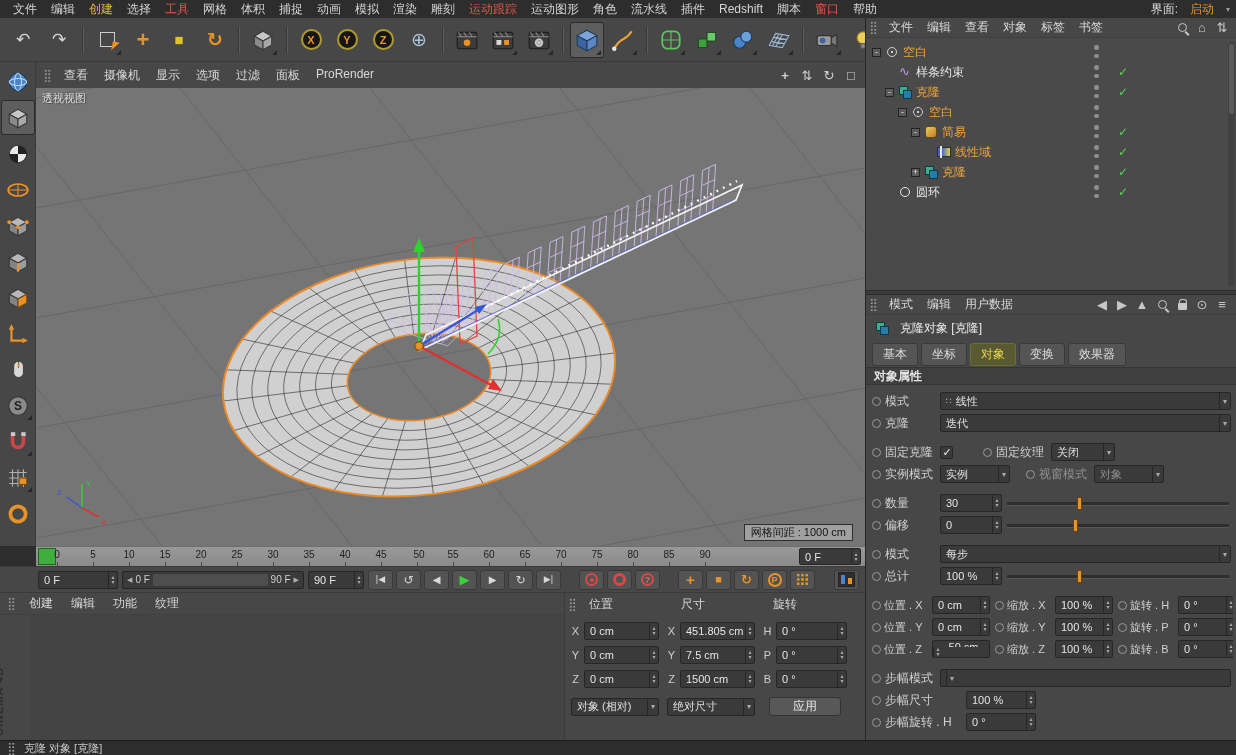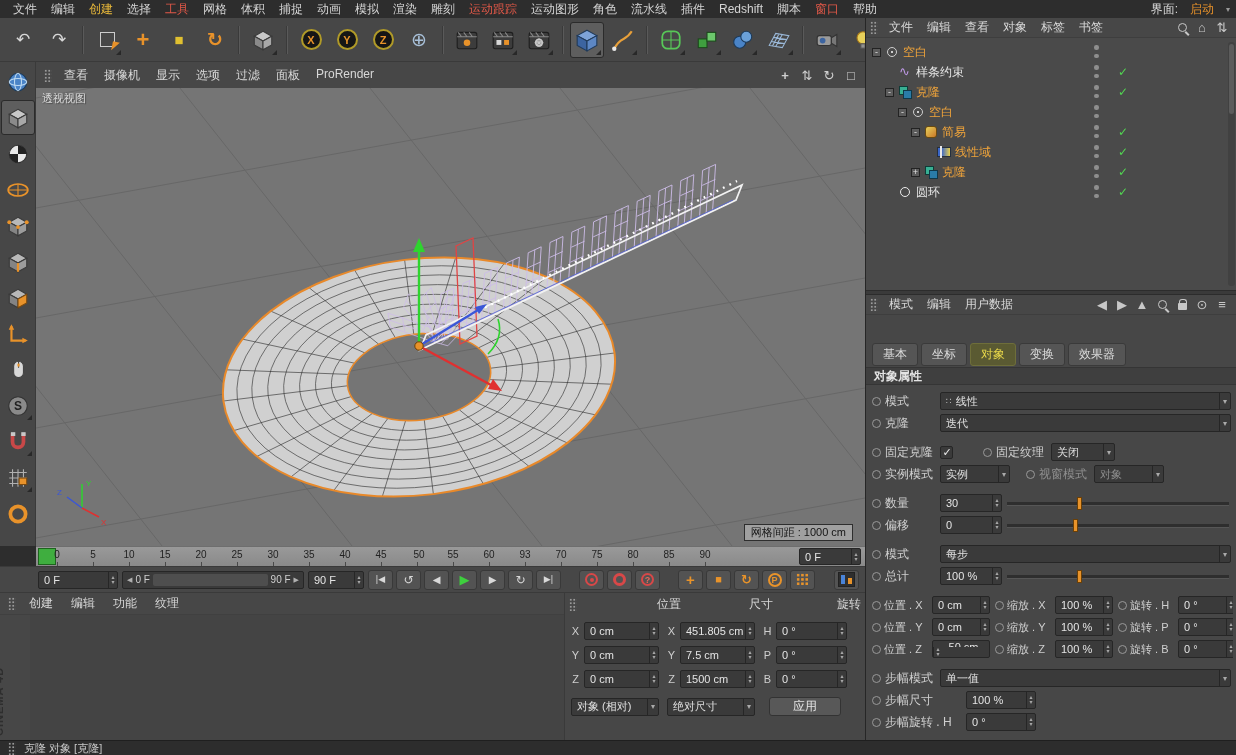--- a/index.html
+++ b/index.html
@@ -86,21 +86,21 @@
 #matman{position:absolute;left:0;top:592px;width:565px;height:148px;background:#474747;border-top:1px solid #3a3a3a;border-right:1px solid #3a3a3a}
 #matmenus{height:22px;display:flex;align-items:center;padding-left:4px;border-bottom:1px solid #404040}
 .mm{padding:0 9px;font-size:12px;color:#d8d8d8}
 #matcontent{position:absolute;left:30px;top:22px;right:0;bottom:0;background:#444}
 #brand{position:absolute;left:6px;bottom:4px;transform:rotate(-90deg);transform-origin:0 100%;white-space:nowrap;color:#2e2e2e;font-weight:bold;line-height:13px}
 #brand .b2{font-size:11px;letter-spacing:1px}
 
 
 #coordman{position:absolute;left:565px;top:592px;width:300px;height:148px;background:#474747;border-top:1px solid #3a3a3a}
 #cohead{display:grid;grid-template-columns:24px 92px 92px 88px;height:22px;align-items:center}
-.cot{text-align:right;font-size:12px;color:#d8d8d8}
+.cot{text-align:left;font-size:12px;color:#d8d8d8}
 #cogrid{position:absolute;left:6px;top:26px;width:288px;display:grid;grid-template-columns:96px 96px 92px;grid-auto-rows:24px;align-items:center}
 .ccell{display:flex;align-items:center;gap:4px;padding-right:8px}
 .axl2{width:9px;font-size:11px;color:#cfcfcf;text-align:center;flex-shrink:0}
 .cfield{flex:1}
 #cofoot{position:absolute;left:6px;top:104px;width:288px;display:grid;grid-template-columns:96px 96px 92px;align-items:center}
 .cfoot{display:flex;align-items:center;padding-right:8px}
 .dd{height:18px;background:#3a3a3a;border:1px solid #262626;border-radius:2px;display:flex;align-items:center;font-size:11px;color:#e0e0e0;padding:0 3px 0 5px;gap:3px}
 .dd .dval{flex:1;white-space:nowrap;overflow:hidden}
 .dd .darr{font-size:8px;color:#aaa;border-left:1px solid #262626;padding-left:3px;align-self:stretch;display:flex;align-items:center;flex-shrink:0}
 #applybtn{width:72px;height:19px;background:#585858;border:1px solid #333;border-radius:3px;color:#e4e4e4;font-size:12px;display:flex;align-items:center;justify-content:center;margin:0 auto}
@@ -577,21 +577,21 @@
       <div class="tick" style="left: 309px;">40</div>
       <div class="tickm" style="left: 309px;"></div>
       <div class="tick" style="left: 345px;">45</div>
       <div class="tickm" style="left: 345px;"></div>
       <div class="tick" style="left: 383px;">50</div>
       <div class="tickm" style="left: 381px;"></div>
       <div class="tick" style="left: 417px;">55</div>
       <div class="tickm" style="left: 417px;"></div>
       <div class="tick" style="left: 453px;">60</div>
       <div class="tickm" style="left: 453px;"></div>
-      <div class="tick" style="left: 489px;">93</div>
+      <div class="tick" style="left: 489px;">65</div>
       <div class="tickm" style="left: 489px;"></div>
       <div class="tick" style="left: 525px;">70</div>
       <div class="tickm" style="left: 525px;"></div>
       <div class="tick" style="left: 561px;">75</div>
       <div class="tickm" style="left: 561px;"></div>
       <div class="tick" style="left: 597px;">80</div>
       <div class="tickm" style="left: 597px;"></div>
       <div class="tick" style="left: 633px;">85</div>
       <div class="tickm" style="left: 633px;"></div>
       <div class="tick" style="left: 669px;">90</div>
@@ -880,20 +880,24 @@
             <span class="ci lock"></span>
           </div>
           <div class="pic">
             <span class="g" style="font-size: 13px;">⊙</span>
           </div>
           <div class="pic">
             <span class="g" style="font-size: 13px;">≡</span>
           </div>
         </div>
     </div>
+    <div id="atitle">
+      <span class="tic cloner-icon"></span>
+      <span>克隆对象 [克隆]</span>
+    </div>
     <div id="atabs">
         <div class="tab">基本</div>
         <div class="tab">坐标</div>
         <div class="tab active">对象</div>
         <div class="tab">变换</div>
         <div class="tab">效果器</div>
       </div>
     <div id="asection">对象属性</div>
     <div id="arows">
         <div class="arow">
@@ -1063,21 +1067,20 @@
               <span class="fval">0 °</span>
               <span class="ud"></span>
             </div>
           </div>
         </div>
         <div class="agap"></div>
         <div class="arow">
           <span class="circ"></span>
           <span class="albl alw">步幅模式</span>
           <div class="dd ddx">
-            <span class="dval">单一值</span>
             <span class="darr">▾</span>
           </div>
         </div>
         <div class="arow">
           <span class="circ"></span>
           <span class="albl alw2">步幅尺寸</span>
           <div class="field sf" style="width: 70px;">
             <span class="fval">100 %</span>
             <span class="ud"></span>
           </div>

